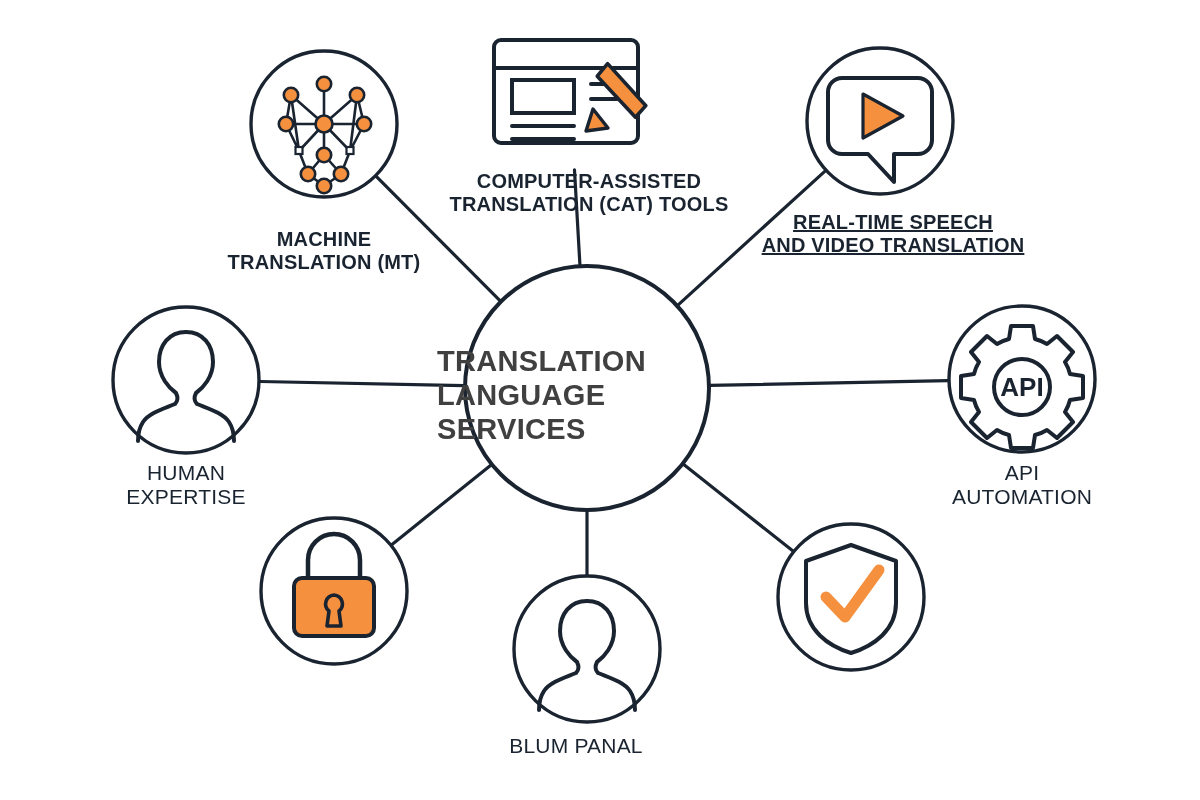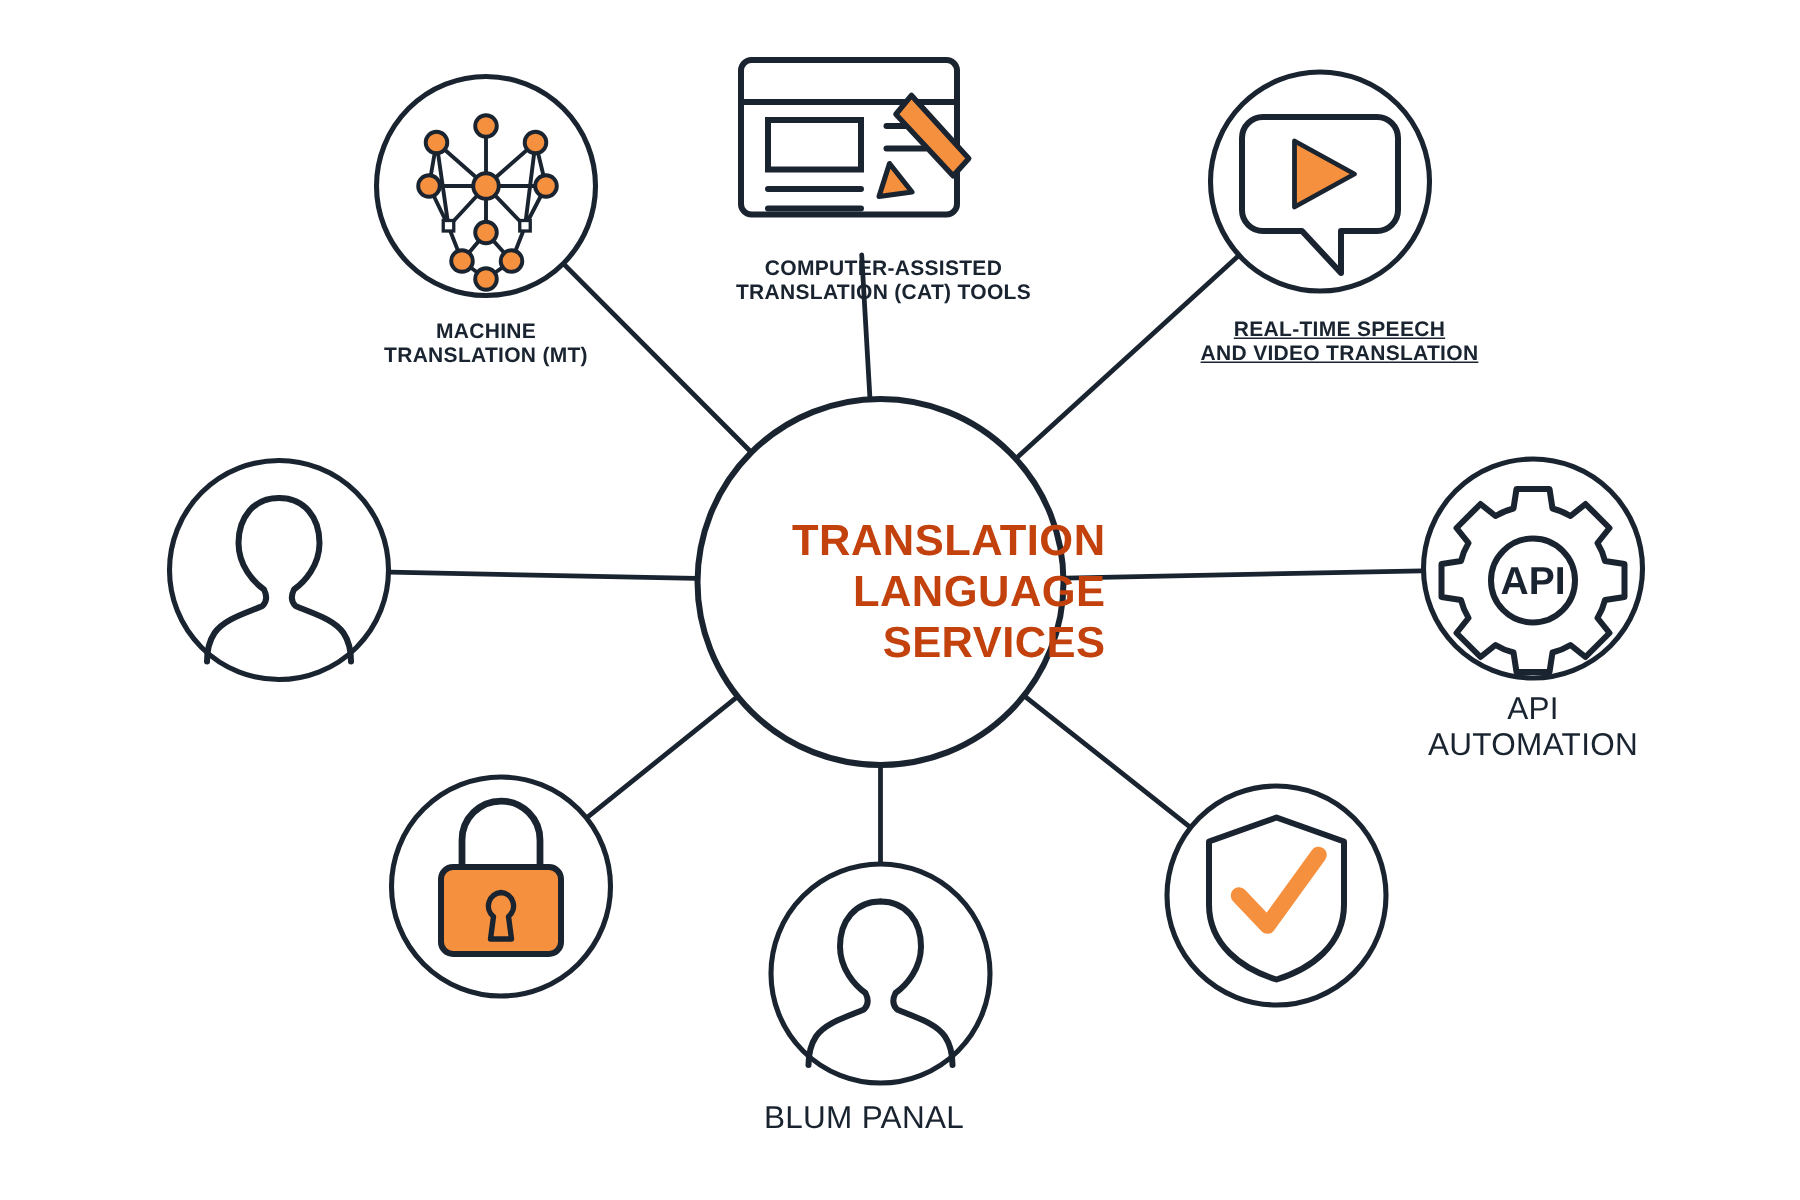--- a/index.html
+++ b/index.html
@@ -25,30 +25,30 @@
   .label {
     position: absolute;
     text-align: center;
     color: #1A2430;
     line-height: 1.16;
     letter-spacing: 0.2px;
     white-space: pre-line;
   }
   .label-bold {
     font-weight: bold;
-    font-size: 14px;
+    font-size: 20px;
   }
   .label-light {
     font-weight: normal;
     font-size: 21px;
   }
   .hub-text {
     position: absolute;
-    text-align: right;
-    color: #c2410c;
+    text-align: left;
+    color: #404040;
     font-weight: bold;
     font-size: 29px;
     line-height: 1.18;
     letter-spacing: 0.3px;
     white-space: pre-line;
   }
 </style>
 </head>
 <body>
 
@@ -156,30 +156,32 @@
         <path d="M186,332 C203,332 213,345 213,362 C213,377 203,388 196,393 C194,397 194,401 197,404 C209,409 223,413 229,422 C233,428 234,434 234,441"></path>
         <path d="M186,332 C169,332 159,345 159,362 C159,377 169,388 176,393 C178,397 178,401 175,404 C163,409 149,413 143,422 C139,428 138,434 138,441"></path>
       </g>
     </g>
   </svg>
 
   <div class="hub-text" style="left:437px; top:344px; width:300px;">TRANSLATION
 LANGUAGE
 SERVICES</div>
 
-  <div class="label label-bold" style="left:174px; top:212px; width:300px;">MACHINE
+  <div class="label label-bold" style="left:174px; top:228px; width:300px;">MACHINE
 TRANSLATION (MT)</div>
 
   <div class="label label-bold" style="left:429px; top:170px; width:320px;">COMPUTER-ASSISTED
 TRANSLATION (CAT) TOOLS</div>
 
   <div class="label label-bold" style="left:743px; top:211px; width:300px;text-decoration:underline;">REAL-TIME SPEECH
 AND VIDEO TRANSLATION</div>
 
   <div class="label label-light" style="left:912px; top:461px; width:220px;">API
 AUTOMATION</div>
 
 
   <div class="label label-light" style="left:466px; top:734px; width:220px;">BLUM PANAL</div>
 
 
+  <div class="label label-light" style="left:76px; top:461px; width:220px;">HUMAN
+EXPERTISE</div>
 
 </div>
 
 </body></html>

